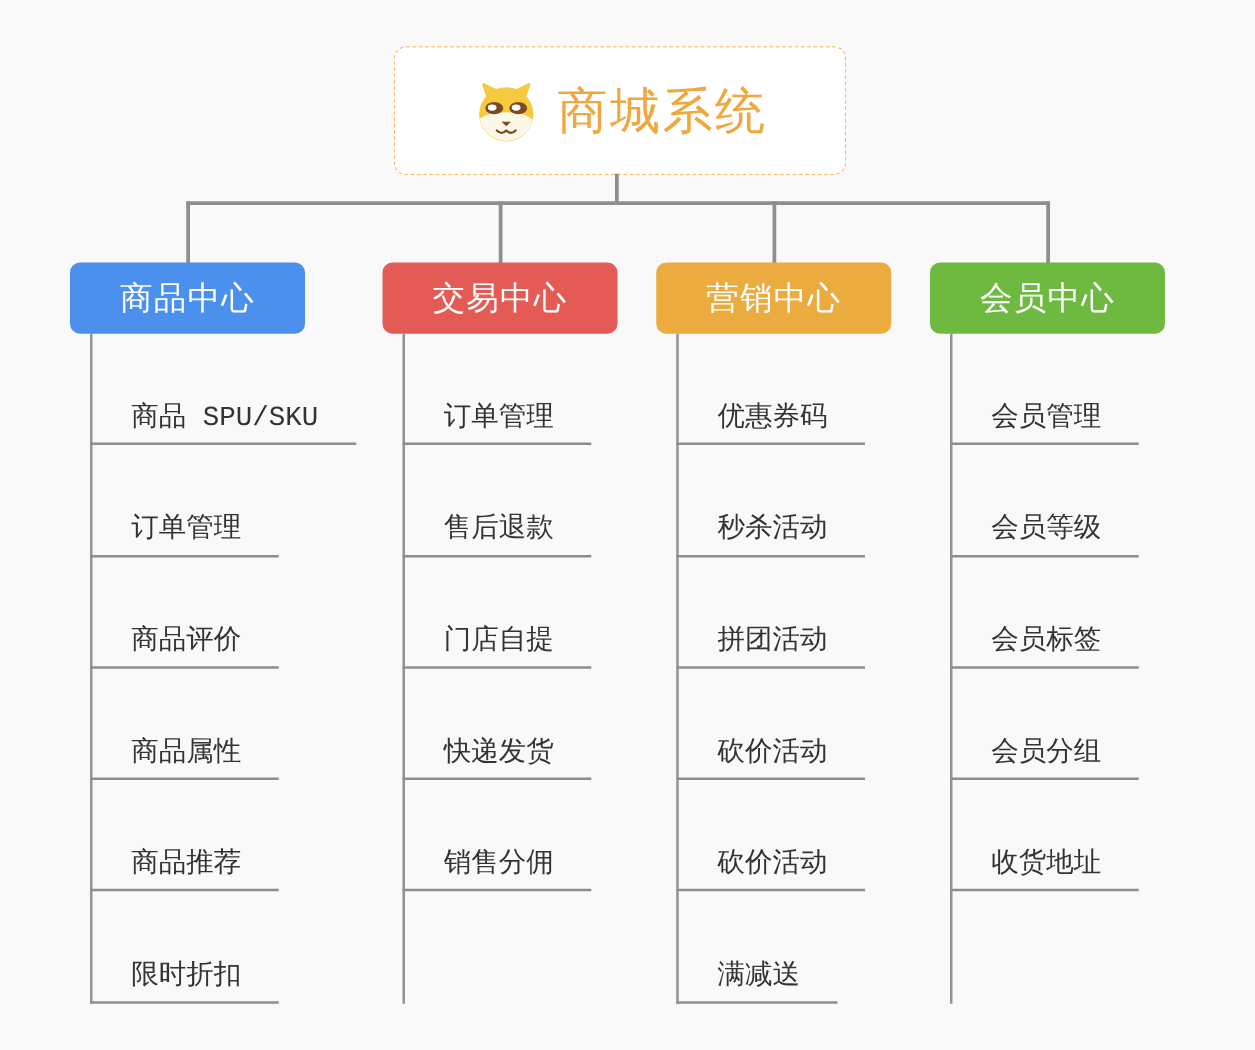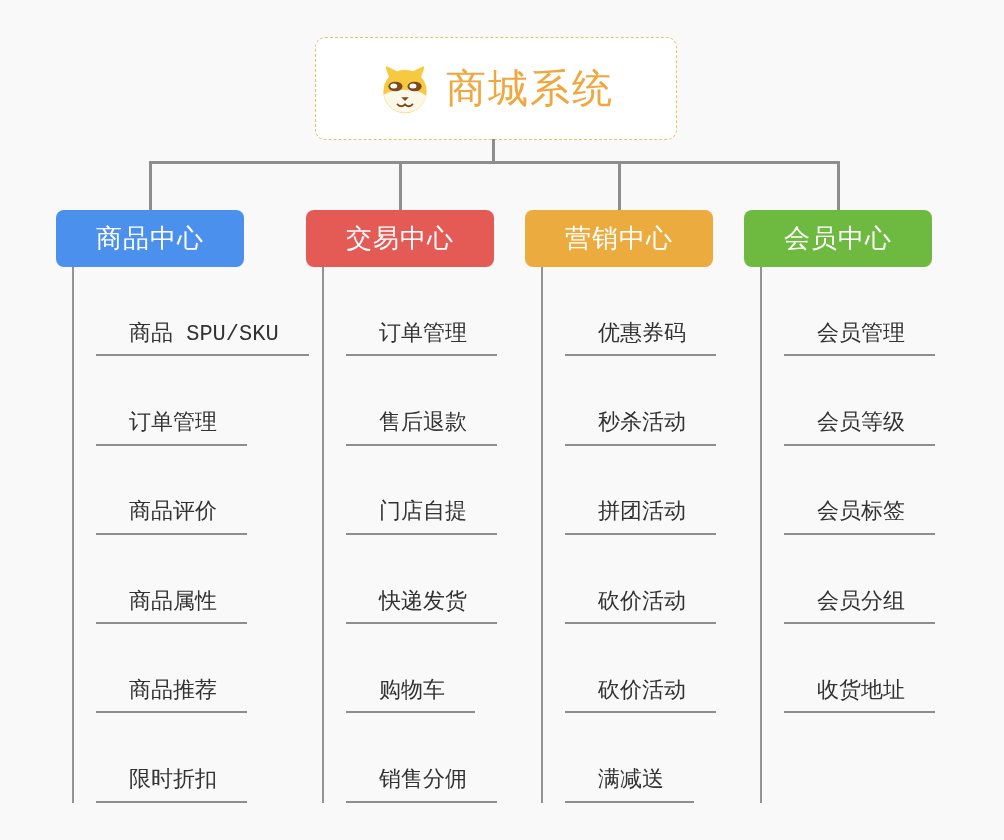--- a/index.html
+++ b/index.html
@@ -40,21 +40,20 @@
     width:188px;height:57px;border-radius:8px;
     display:flex;align-items:center;justify-content:center;
     color:#fff;font-size:26px;letter-spacing:1px;cursor:pointer;
   }
   .branch-spine{position:absolute;left:16px;top:57px;width:2px;height:536px;background:#939393;}
 
   .children{position:absolute;left:16px;top:57px;}
   .child-row{
     height:89.3px;display:flex;flex-direction:column;justify-content:flex-end;
     width:max-content;
-    margin-left:24px;
   }
   .child-label{
     display:inline-block;width:max-content;
     padding:0 30px 6px 33px;
     border-bottom:2px solid #8e8e8e;
     font-size:22px;color:#333;line-height:1.25;
     white-space:nowrap;cursor:pointer;
   }
 </style>
 </head>
@@ -122,23 +121,20 @@
         <div class="child-row">
     <span class="child-label">售后退款</span>
   </div>
         <div class="child-row">
     <span class="child-label">门店自提</span>
   </div>
         <div class="child-row">
     <span class="child-label">快递发货</span>
   </div>
         <div class="child-row">
-    <span class="child-label">购物车</span>
-  </div>
-        <div class="child-row">
     <span class="child-label">销售分佣</span>
   </div>
       </div>
   </div>
 
   <div class="branch b2">
     <div class="branch-box" style="background: rgb(236, 171, 62);">营销中心</div>
     <div class="branch-spine"></div>
     <div class="children">
         <div class="child-row">

